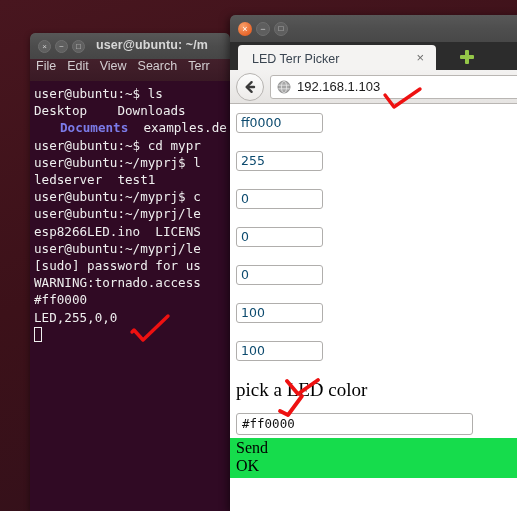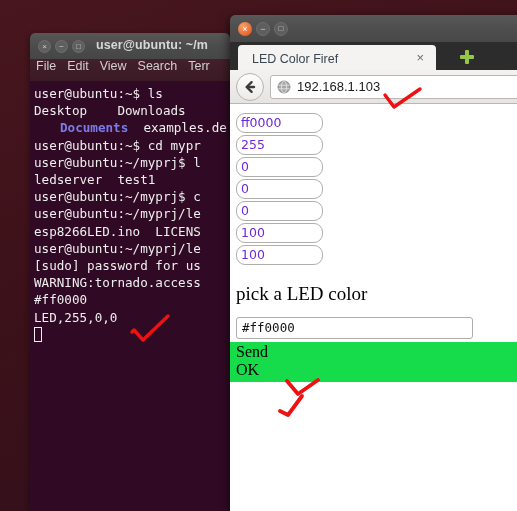--- a/index.html
+++ b/index.html
@@ -215,28 +215,28 @@
     background: #FFFFFF;
     height: 407px;
     padding: 9px 0 0 6px;
     box-sizing: border-box;
     overflow: hidden;
   }
   .rgb-input {
     display: block;
     width: 87px;
     height: 20px;
-    margin-bottom: 2px;
+    margin-bottom: 18px;
     border: 1px solid #B0AEAC;
-    border-radius: 9px;
+    border-radius: 3px;
     box-sizing: border-box;
     padding: 0 4px;
     font-family: "DejaVu Sans", sans-serif;
     font-size: 12.5px;
-    color: #6d28d9;
+    color: #0c4a6e;
     background: #fff;
     line-height: 18px;
   }
   #pick-heading {
     font-family: "Liberation Serif", serif;
     font-size: 19px;
     color: #000;
     margin: 18px 0 12px 0;
   }
   #color-text-input {
@@ -330,21 +330,21 @@
       <div id="ff-min">
         <span>−</span>
       </div>
       <div id="ff-max">
         <span>□</span>
       </div>
     </div>
 
     <div id="ff-tabbar">
       <div id="ff-tab">
-        <span id="ff-tab-label">LED Color Firef</span>
+        <span id="ff-tab-label">LED Terr Picker</span>
         <span id="ff-tab-close">×</span>
       </div>
       <div id="ff-newtab">
         <svg width="18" height="18" viewBox="0 0 18 18">
           <rect x="7" y="2" width="4" height="14" rx="1" fill="#94C748"></rect>
           <rect x="2" y="7" width="14" height="4" rx="1" fill="#94C748"></rect>
         </svg>
       </div>
     </div>
 

